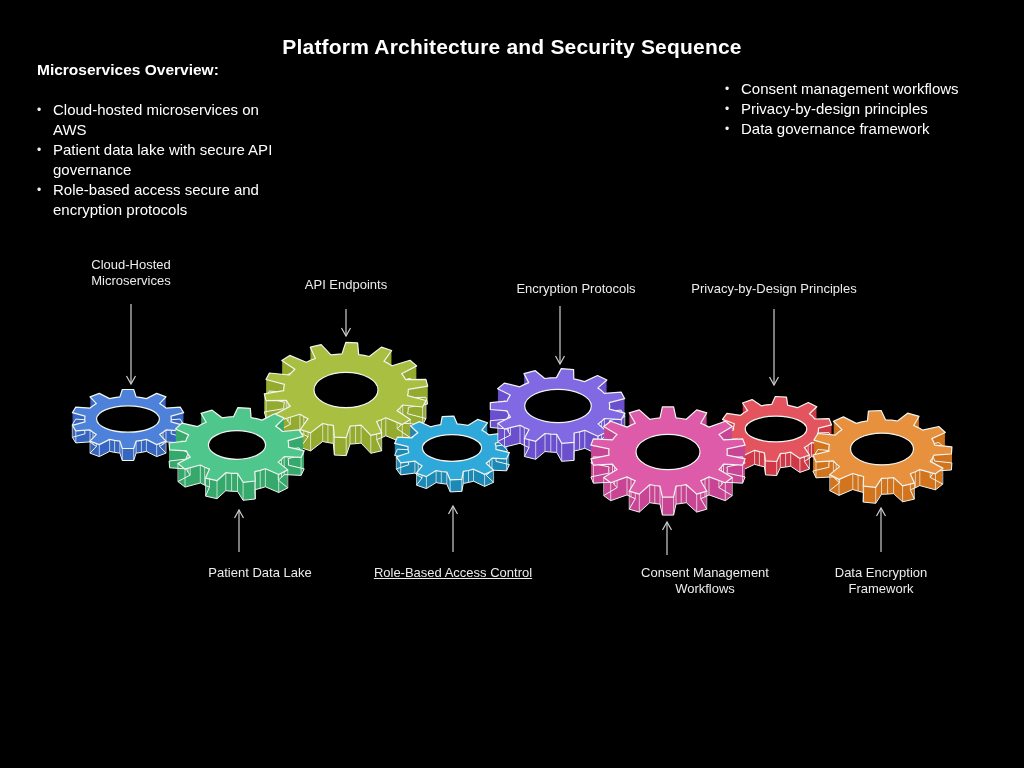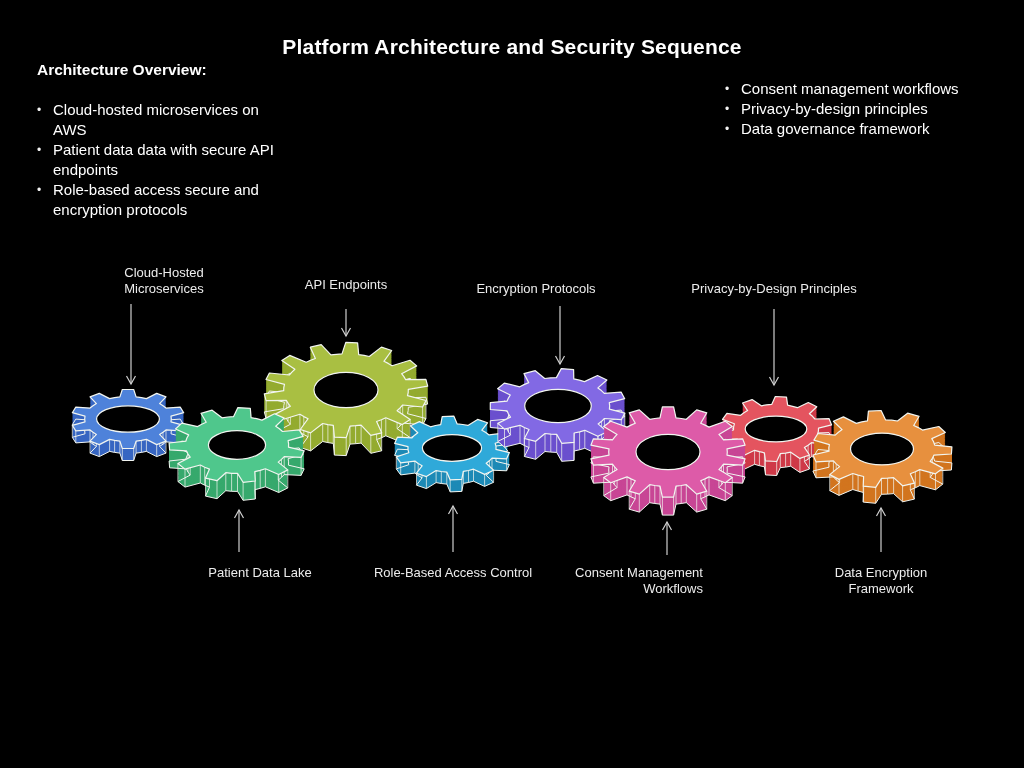--- a/index.html
+++ b/index.html
@@ -25,29 +25,29 @@
   svg.gear-canvas{position:absolute;left:0;top:0;}
 </style>
 </head>
 <body>
 
 <div class="canvas">
 
   <div class="diagram-title">Platform Architecture and Security Sequence</div>
 
   <div class="note note-left">
-    <p class="note-heading">Architecture Overview:</p>
+    <p class="note-heading">Microservices Overview:</p>
     <ul class="note-list" id="arch-list">
         <li>
           <span class="bullet">•</span>
           <span>Cloud-hosted microservices on AWS</span>
         </li>
         <li>
           <span class="bullet">•</span>
-          <span>Patient data data with secure API endpoints</span>
+          <span>Patient data lake with secure API governance</span>
         </li>
         <li>
           <span class="bullet">•</span>
           <span>Role-based access secure and encryption protocols</span>
         </li>
       </ul>
   </div>
 
   <div class="note note-right">
     <ul class="note-list" id="sec-list">
@@ -490,25 +490,25 @@
         <line x1="774" y1="309" x2="774" y2="385" stroke="#cfcfcf" stroke-width="1.2"></line>
         <polyline points="769.5,377 774,385 778.5,377" fill="none" stroke="#cfcfcf" stroke-width="1.2" stroke-linejoin="miter"></polyline>
       </g>
       <g>
         <line x1="881" y1="552" x2="881" y2="508" stroke="#cfcfcf" stroke-width="1.2"></line>
         <polyline points="876.5,516 881,508 885.5,516" fill="none" stroke="#cfcfcf" stroke-width="1.2" stroke-linejoin="miter"></polyline>
       </g>
     </svg>
 
   <div id="labels-layer">
-      <div class="gear-label" style="left: 131px; top: 265px; margin-left: 33px;">Cloud-Hosted
+      <div class="gear-label" style="left: 131px; top: 257px;">Cloud-Hosted
 Microservices</div>
       <div class="gear-label" style="left: 239px; top: 565px; margin-left: 21px;">Patient Data Lake</div>
       <div class="gear-label" style="left: 346px; top: 277px;">API Endpoints</div>
-      <div class="gear-label" style="left: 453px; top: 565px;">Role-Based Access Control</div>
-      <div class="gear-label" style="left: 536px; top: 281px; text-align: center;">Encryption Protocols</div>
-      <div class="gear-label" style="left: 639px; top: 565px; text-align: right;">Consent Management
+      <div class="gear-label" style="left: 453px; top: 565px; text-decoration: underline;">Role-Based Access Control</div>
+      <div class="gear-label" style="left: 576px; top: 281px; text-align: center;">Encryption Protocols</div>
+      <div class="gear-label" style="left: 705px; top: 565px;">Consent Management
 Workflows</div>
       <div class="gear-label" style="left: 774px; top: 281px;">Privacy-by-Design Principles</div>
       <div class="gear-label" style="left: 881px; top: 565px;">Data Encryption
 Framework</div>
     </div>
 </div>
 
 </body></html>

